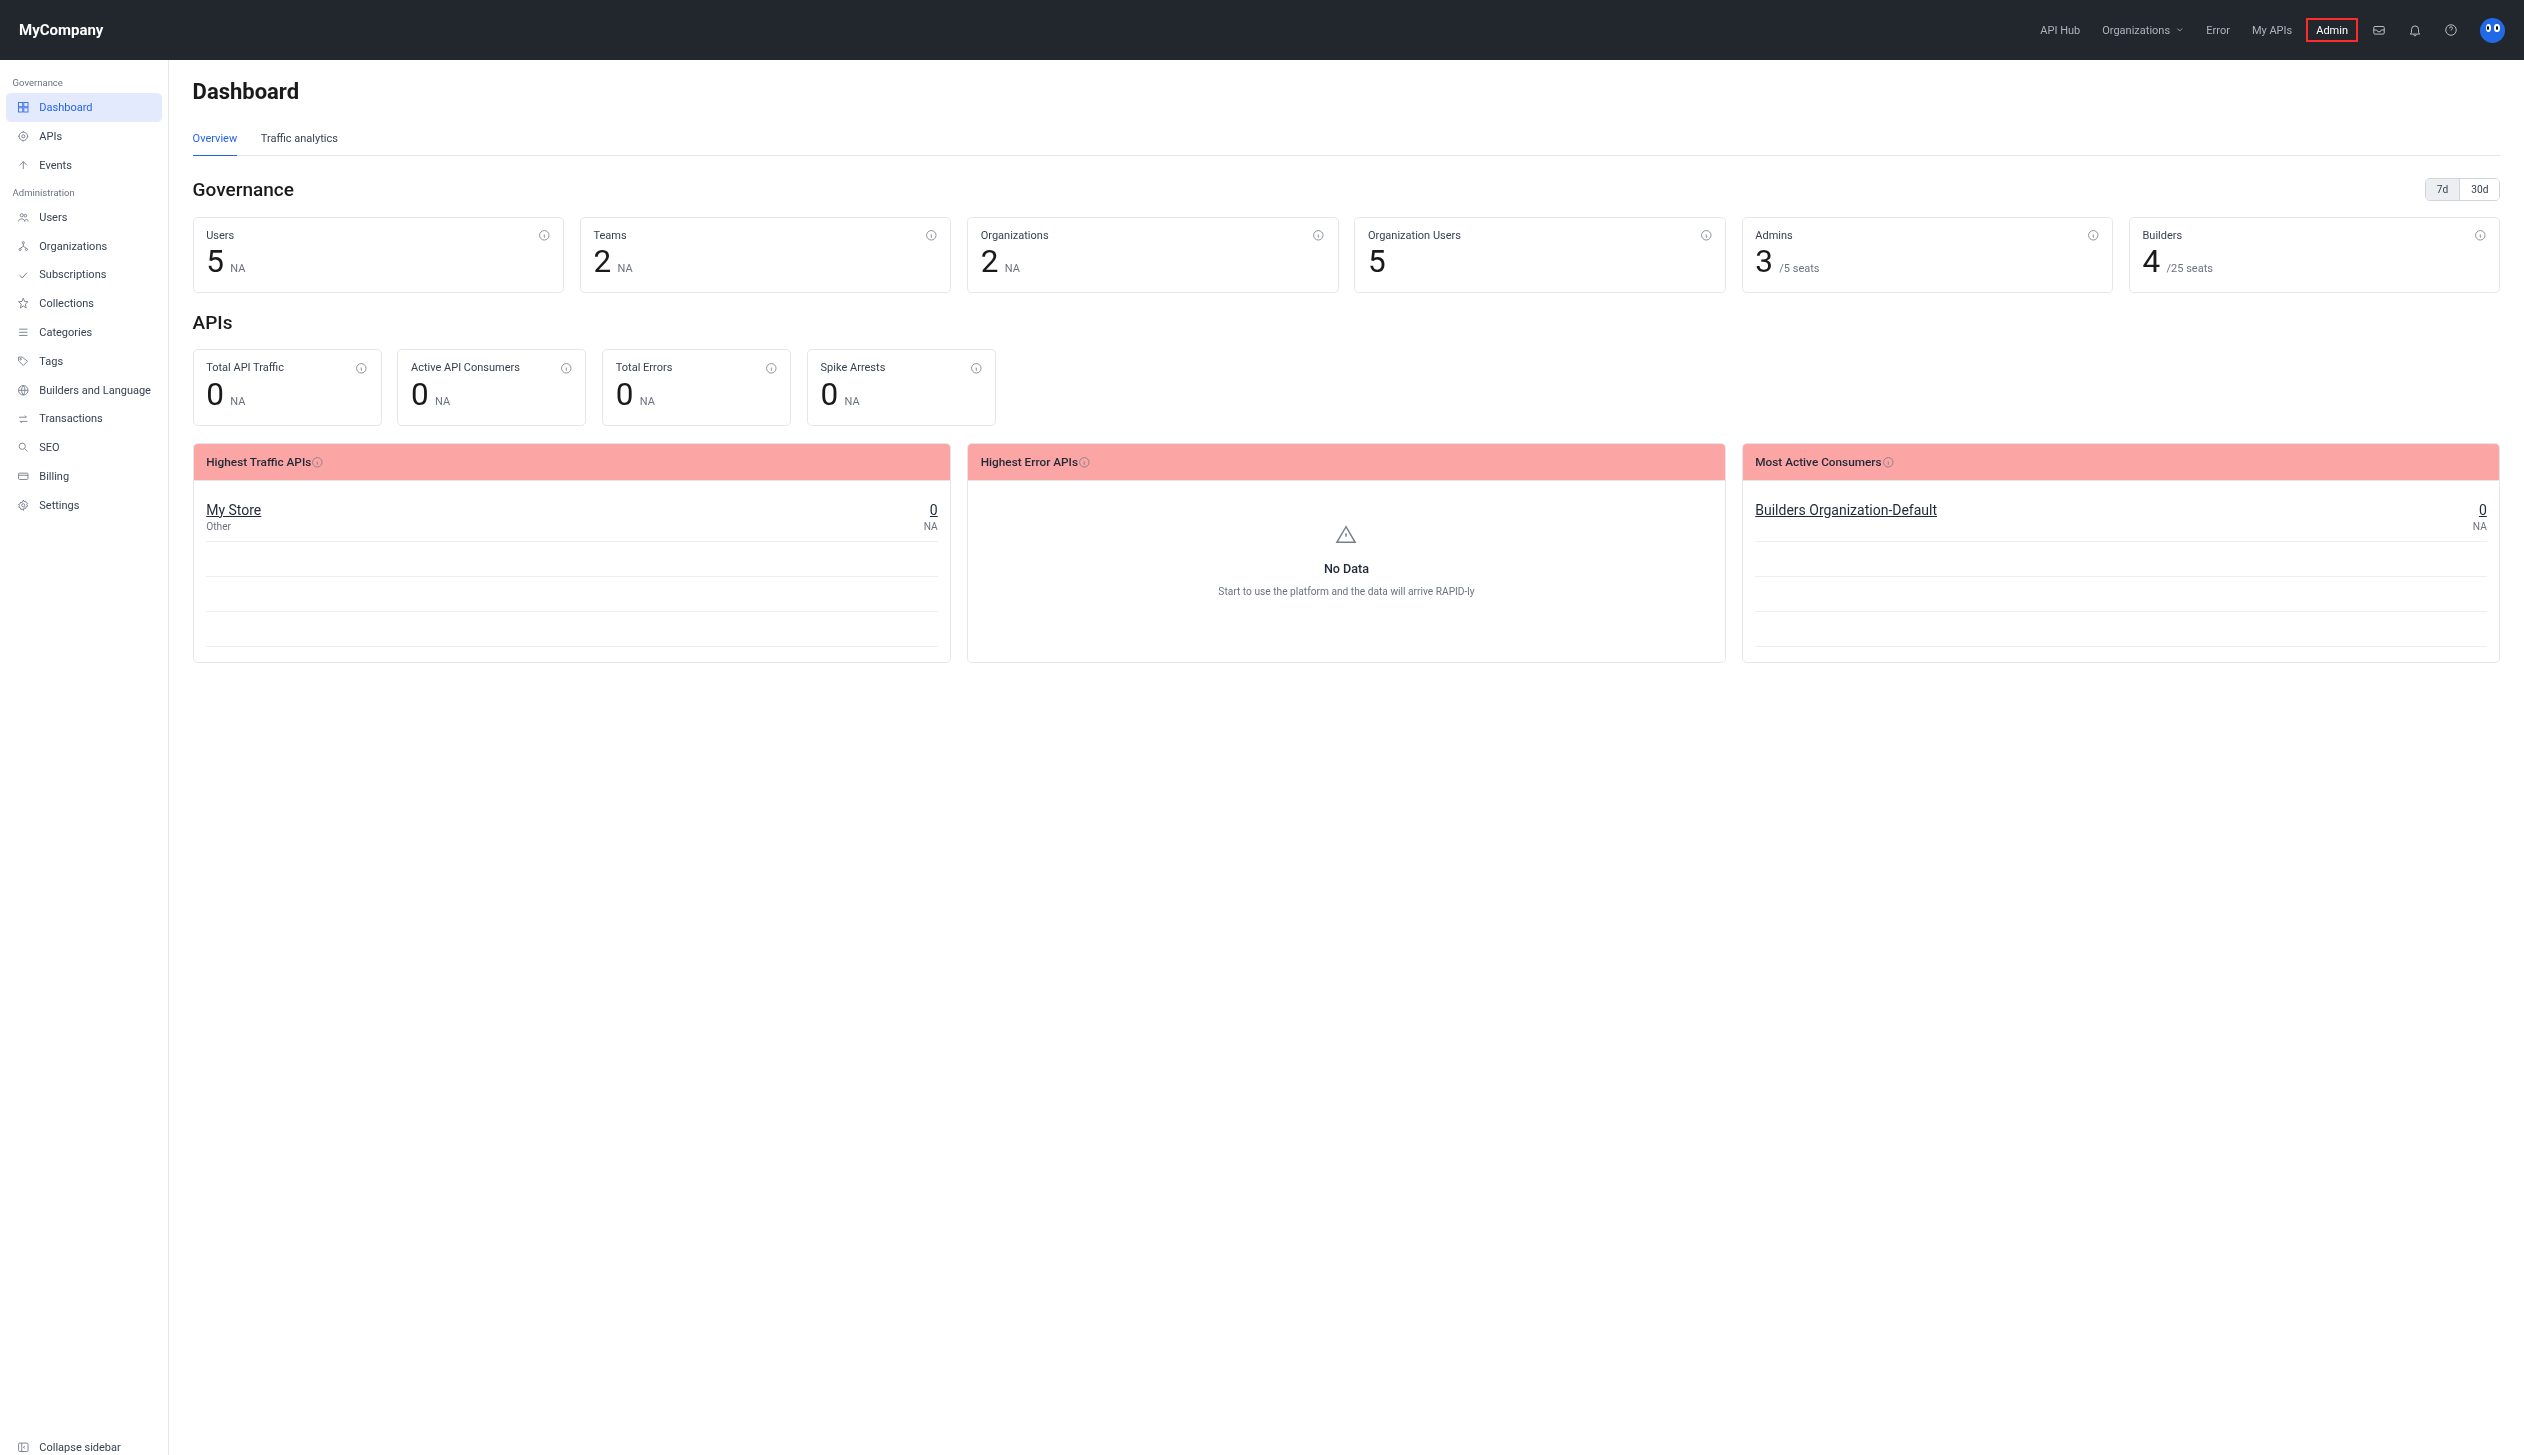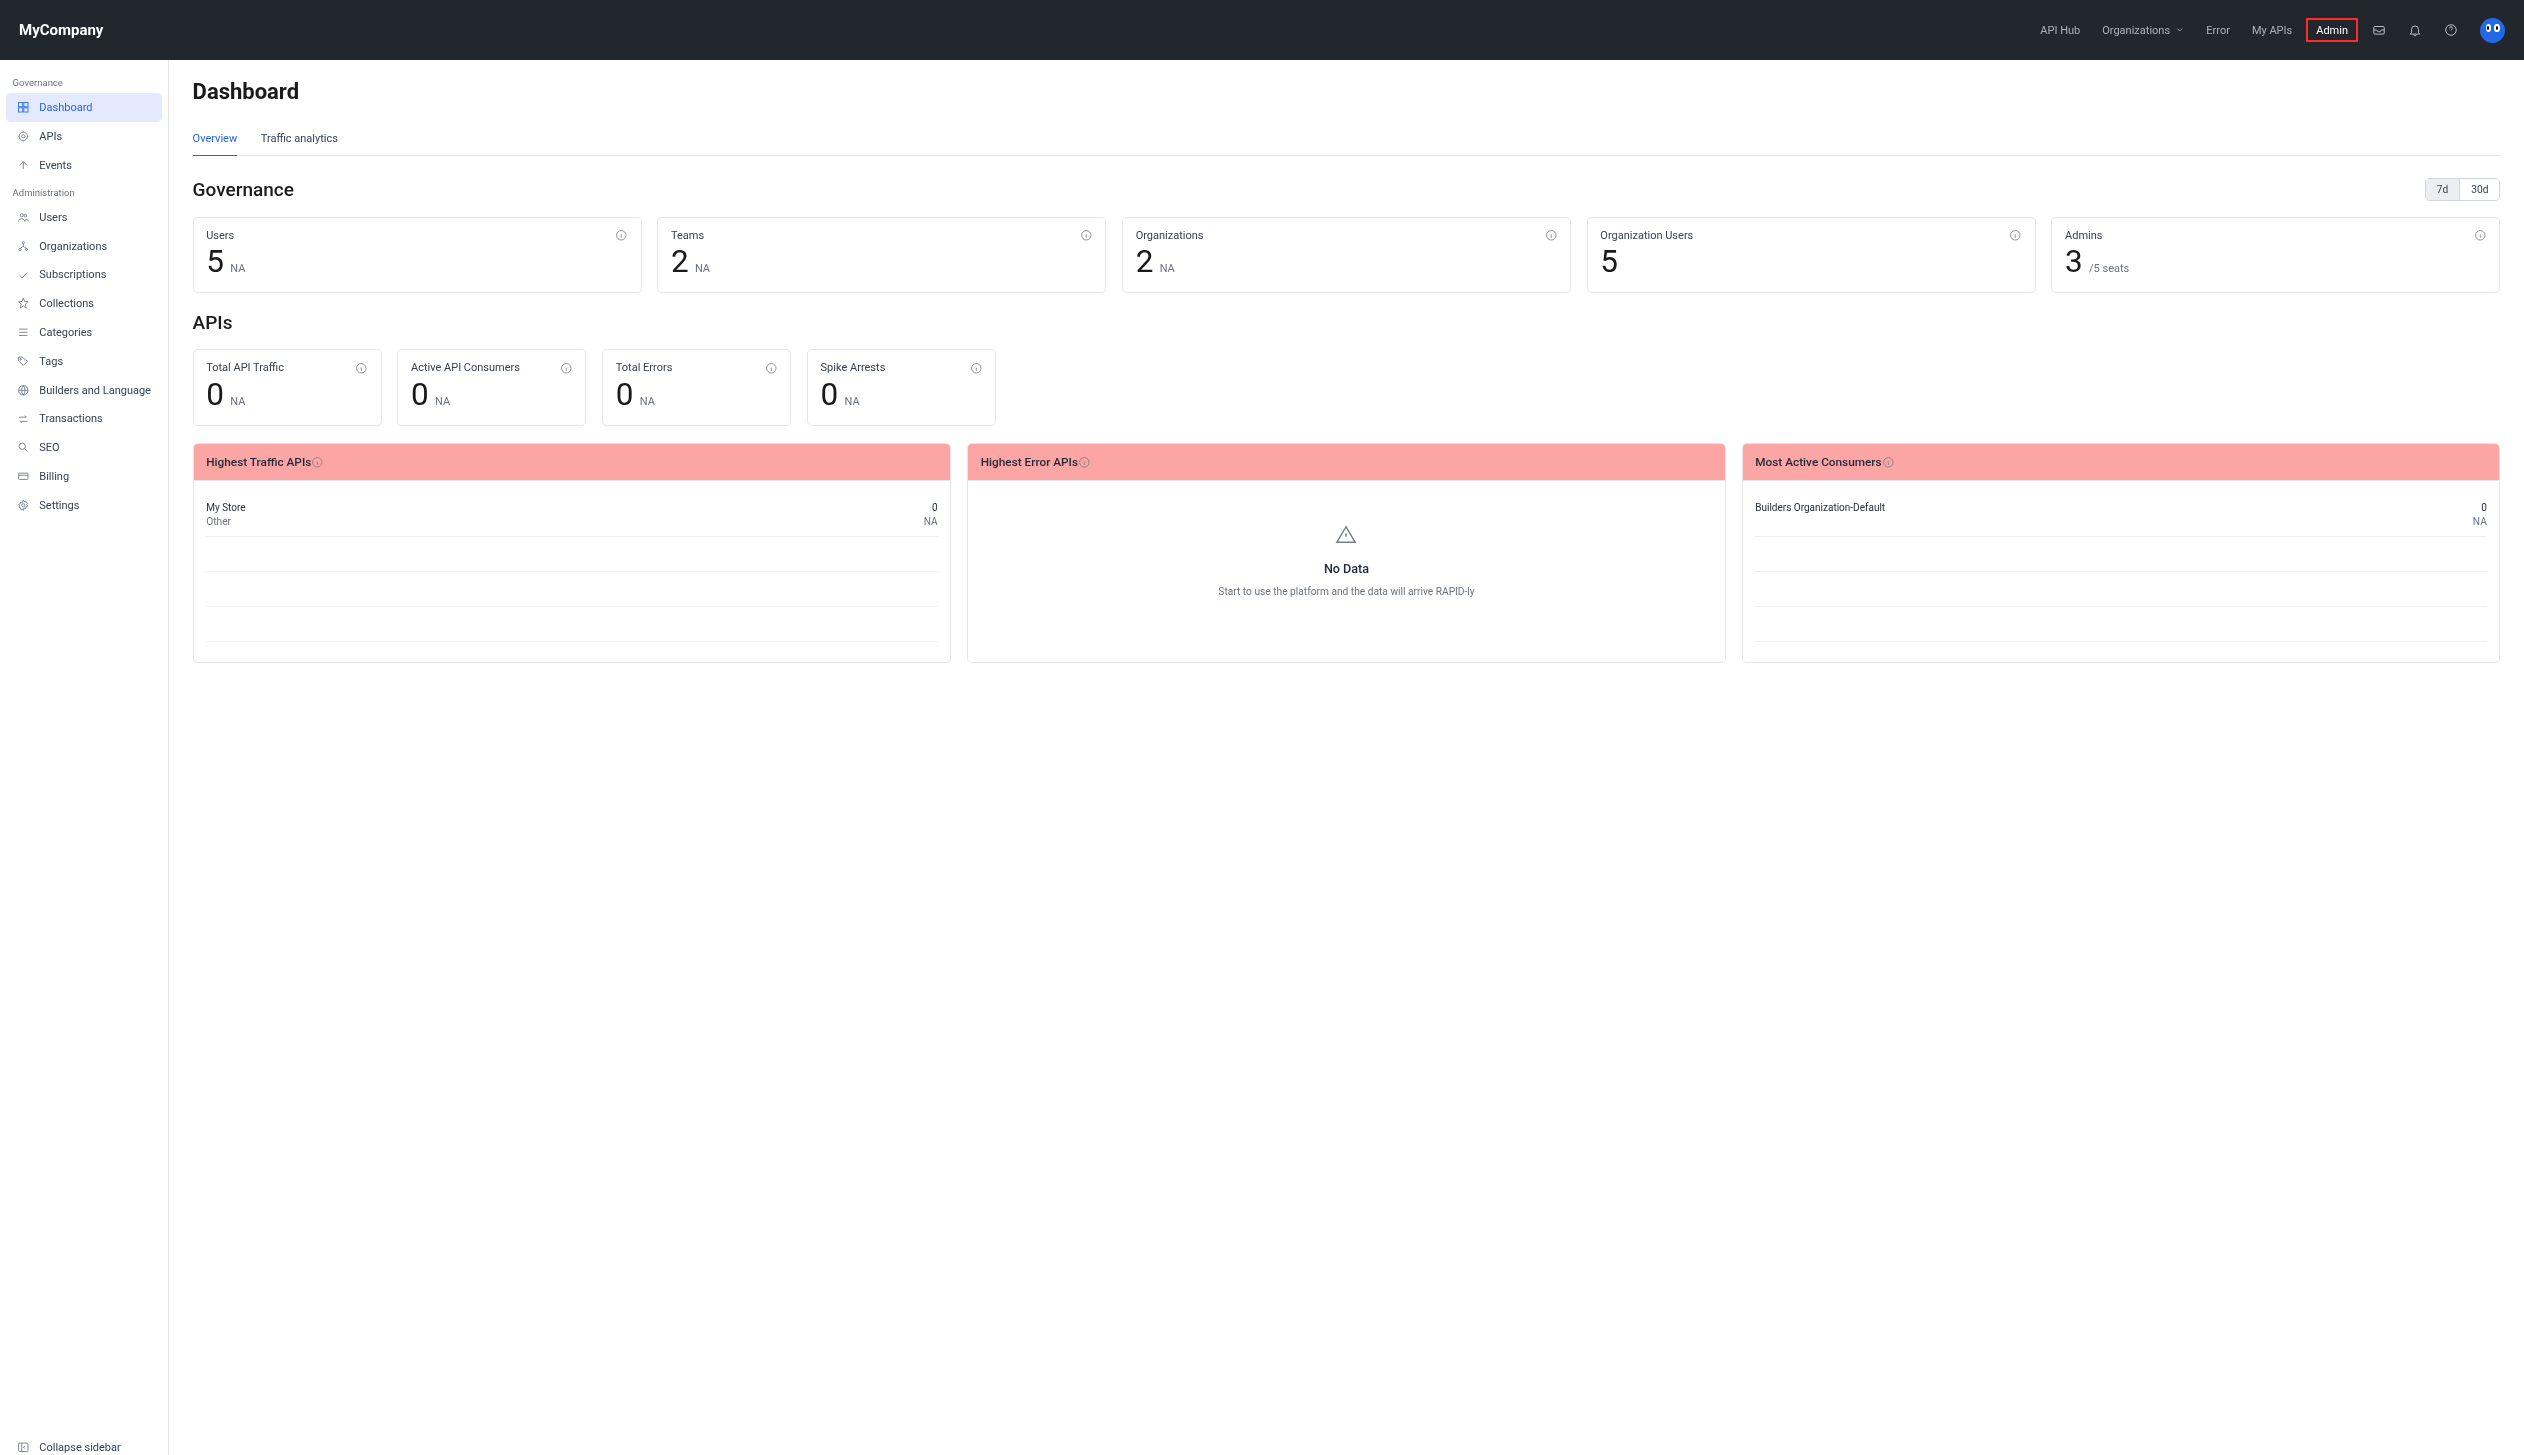--- a/index.html
+++ b/index.html
@@ -277,22 +277,23 @@
       justify-content: space-between;
       padding: 9.5px 0;
       border-bottom: 0.8px solid #edeef1;
     }
     .list-item-left {
       display: flex;
       flex-direction: column;
       gap: 3.2px;
     }
     .list-item-title {
-      font-size: 10px;
+      font-size: 14px;
       color: #1f2937;
+      text-decoration: underline;
     }
     .list-item-sub {
       font-size: 10.2px;
       color: #6b7280;
     }
     .list-item-right {
       display: flex;
       flex-direction: column;
       align-items: flex-end;
       gap: 3.2px;
@@ -597,20 +598,35 @@
                 <circle cx="12" cy="12" r="9"></circle>
                 <path d="M12 8h.01M11 11h1v5h1"></path>
               </svg>
             </div>
         </div>
         <div class="metric-value-row">
           <span class="metric-value">3</span>
           <span class="metric-suffix">/5 seats</span>
         </div>
       </div>
+      <div class="metric-card">
+        <div class="metric-card-head">
+          <div class="metric-label">Builders</div>
+          <div class="info-icon">
+              <svg width="12.6" height="12.6" viewBox="0 0 24 24" fill="none" stroke="currentColor" stroke-width="1.6">
+                <circle cx="12" cy="12" r="9"></circle>
+                <path d="M12 8h.01M11 11h1v5h1"></path>
+              </svg>
+            </div>
+        </div>
+        <div class="metric-value-row">
+          <span class="metric-value">4</span>
+          <span class="metric-suffix">/25 seats</span>
+        </div>
+      </div>
     </div>
 
     <div class="section-header">
       <div class="section-title">APIs</div>
     </div>
     <div class="card-row apis-row">
       <div class="metric-card">
         <div class="metric-card-head">
           <div class="metric-label">Total API Traffic</div>
           <div class="info-icon">

